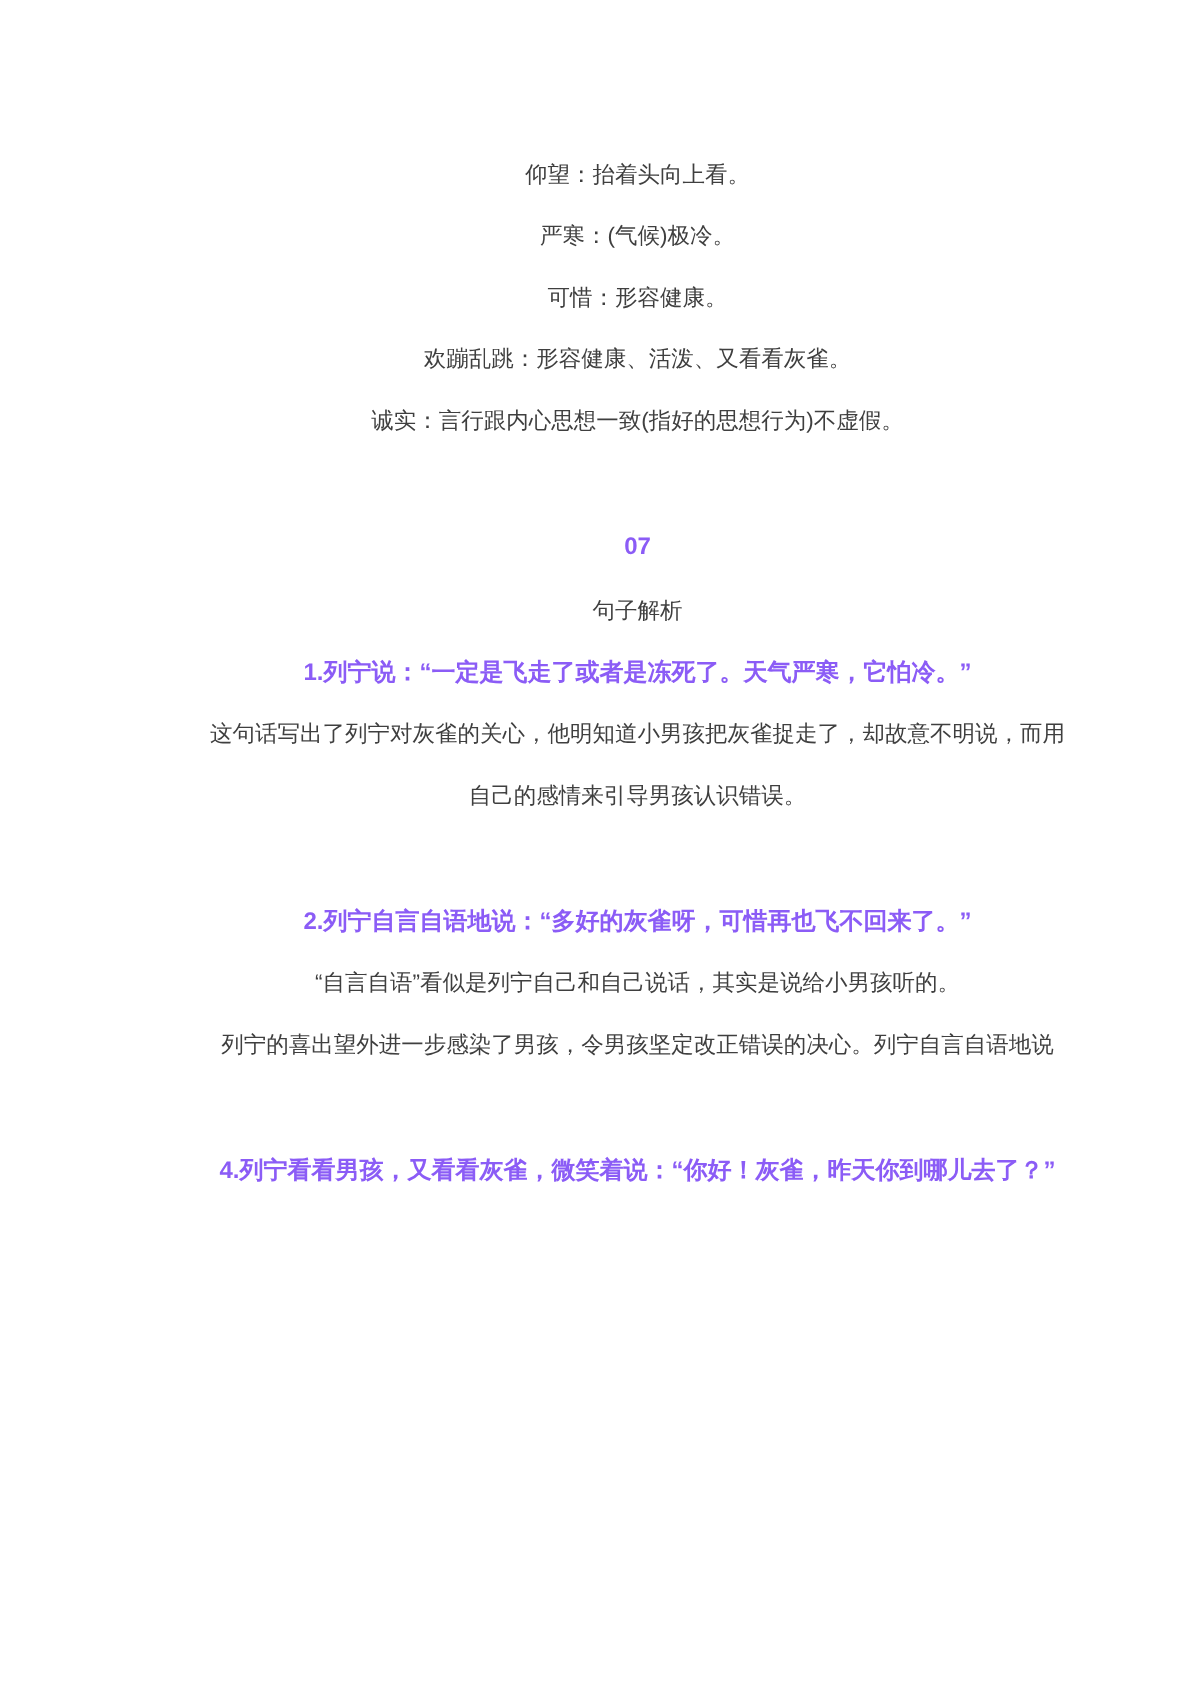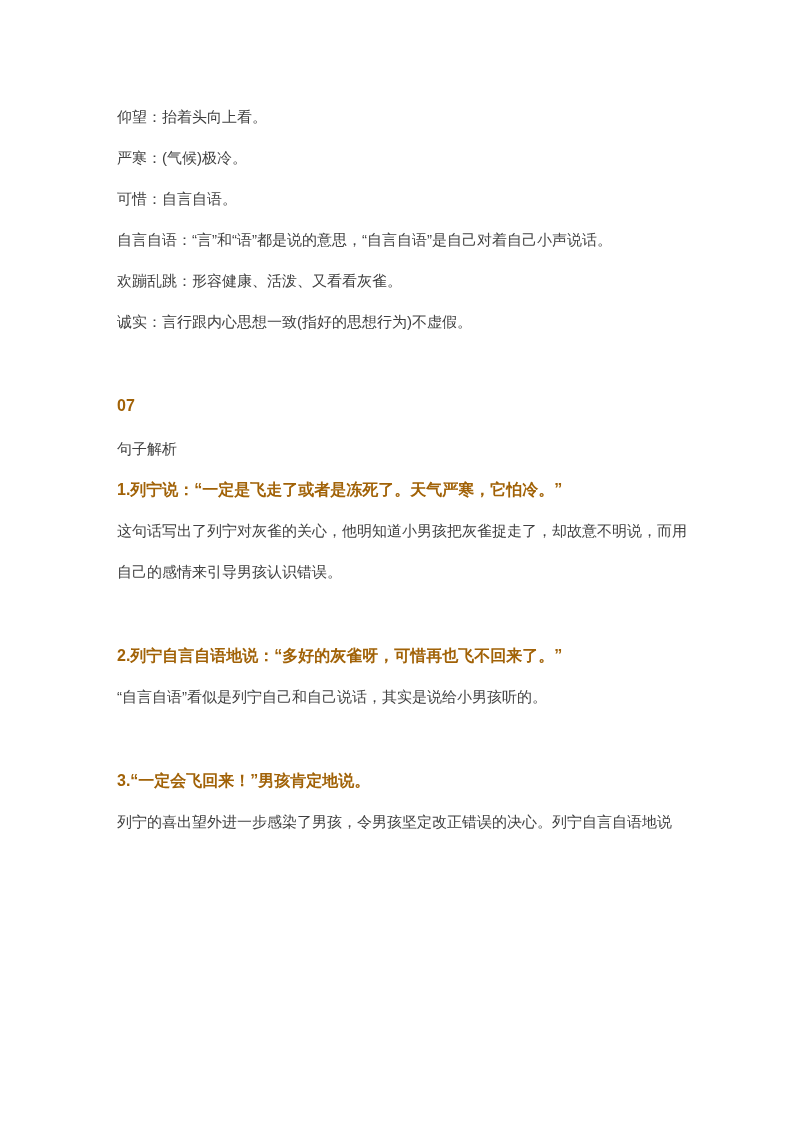--- a/index.html
+++ b/index.html
@@ -19,50 +19,48 @@
     position: absolute;
     left: 117px;
     top: 96px;
     width: 616px;
   }
   .block { margin: 0; }
   .block .line {
     line-height: 41px;
     white-space: nowrap;
     font-size: 15px;
+    text-align: center;
   }
   .block.regular .line {
     color: #3f3f3f;
     font-weight: 400;
   }
   .block.bold .line {
-    color: #a16207;
+    color: #8b5cf6;
     font-weight: 700;
     font-size: 16px;
   }
   .gap-section { margin-top: 43px; }
   .gap-tiny { margin-top: 2px; }
   .gap-none { margin-top: 0; }
 </style>
 </head>
 <body>
 
 <div class="page">
   <div class="content" id="document-content">
       <div class="block regular gap-none">
         <div class="line">仰望：抬着头向上看。</div>
       </div>
       <div class="block regular gap-none">
         <div class="line">严寒：(气候)极冷。</div>
       </div>
       <div class="block regular gap-none">
-        <div class="line">可惜：自言自语。</div>
-      </div>
-      <div class="block regular gap-none">
-        <div class="line">自言自语：“言”和“语”都是说的意思，“自言自语”是自己对着自己小声说话。</div>
+        <div class="line">可惜：形容健康。</div>
       </div>
       <div class="block regular gap-none">
         <div class="line">欢蹦乱跳：形容健康、活泼、又看看灰雀。</div>
       </div>
       <div class="block regular gap-none">
         <div class="line">诚实：言行跟内心思想一致(指好的思想行为)不虚假。</div>
       </div>
       <div class="block bold gap-section">
         <div class="line">07</div>
       </div>
@@ -75,20 +73,20 @@
       <div class="block regular gap-none">
         <div class="line">这句话写出了列宁对灰雀的关心，他明知道小男孩把灰雀捉走了，却故意不明说，而用</div>
         <div class="line">自己的感情来引导男孩认识错误。</div>
       </div>
       <div class="block bold gap-section">
         <div class="line">2.列宁自言自语地说：“多好的灰雀呀，可惜再也飞不回来了。”</div>
       </div>
       <div class="block regular gap-none">
         <div class="line">“自言自语”看似是列宁自己和自己说话，其实是说给小男孩听的。</div>
       </div>
-      <div class="block bold gap-section">
-        <div class="line">3.“一定会飞回来！”男孩肯定地说。</div>
-      </div>
       <div class="block regular gap-none">
         <div class="line">列宁的喜出望外进一步感染了男孩，令男孩坚定改正错误的决心。列宁自言自语地说</div>
+      </div>
+      <div class="block bold gap-section">
+        <div class="line">4.列宁看看男孩，又看看灰雀，微笑着说：“你好！灰雀，昨天你到哪儿去了？”</div>
       </div>
     </div>
 </div>
 
 </body></html>

